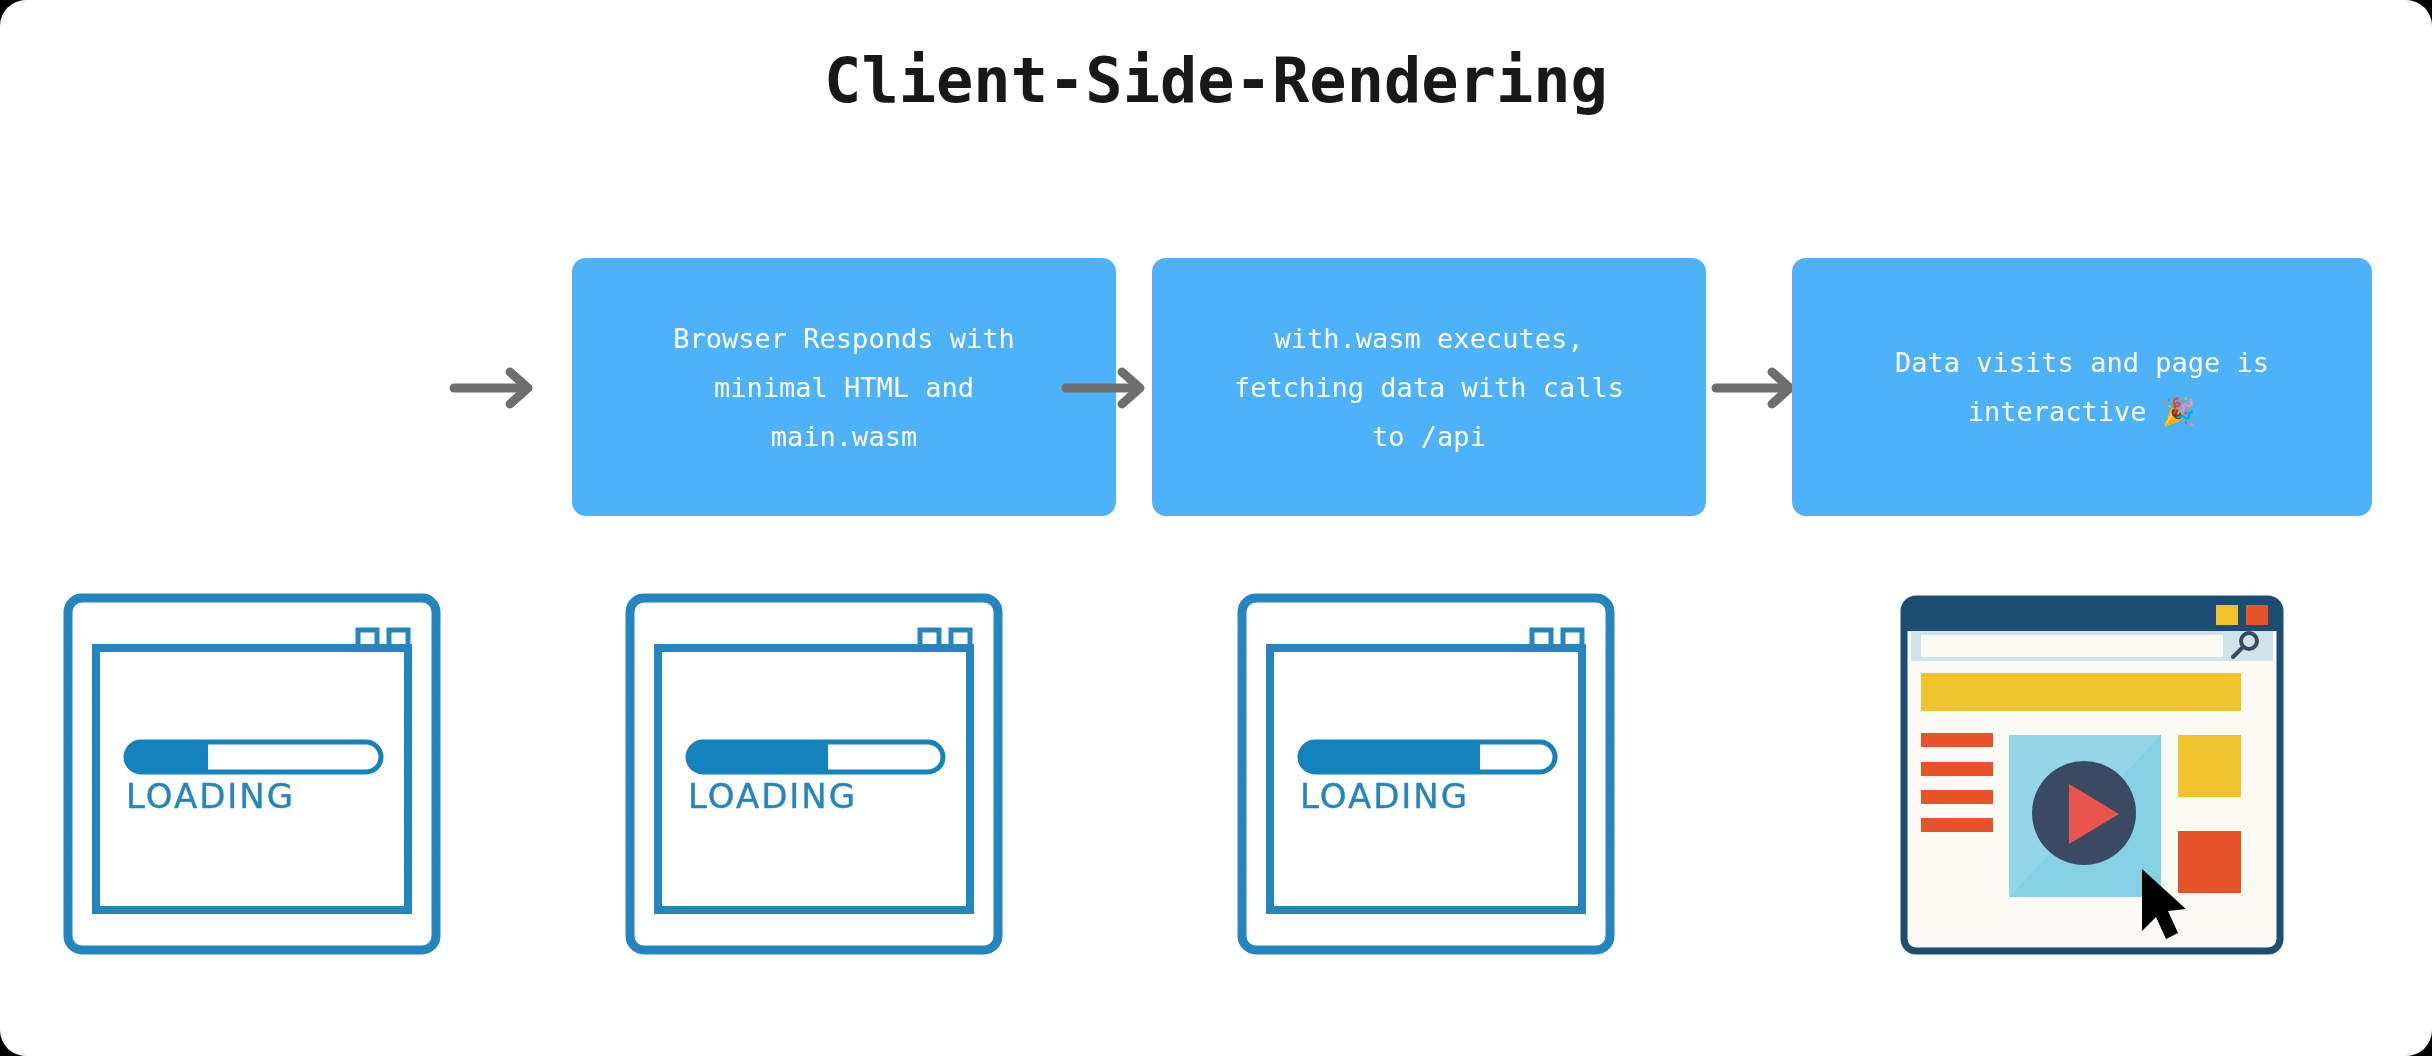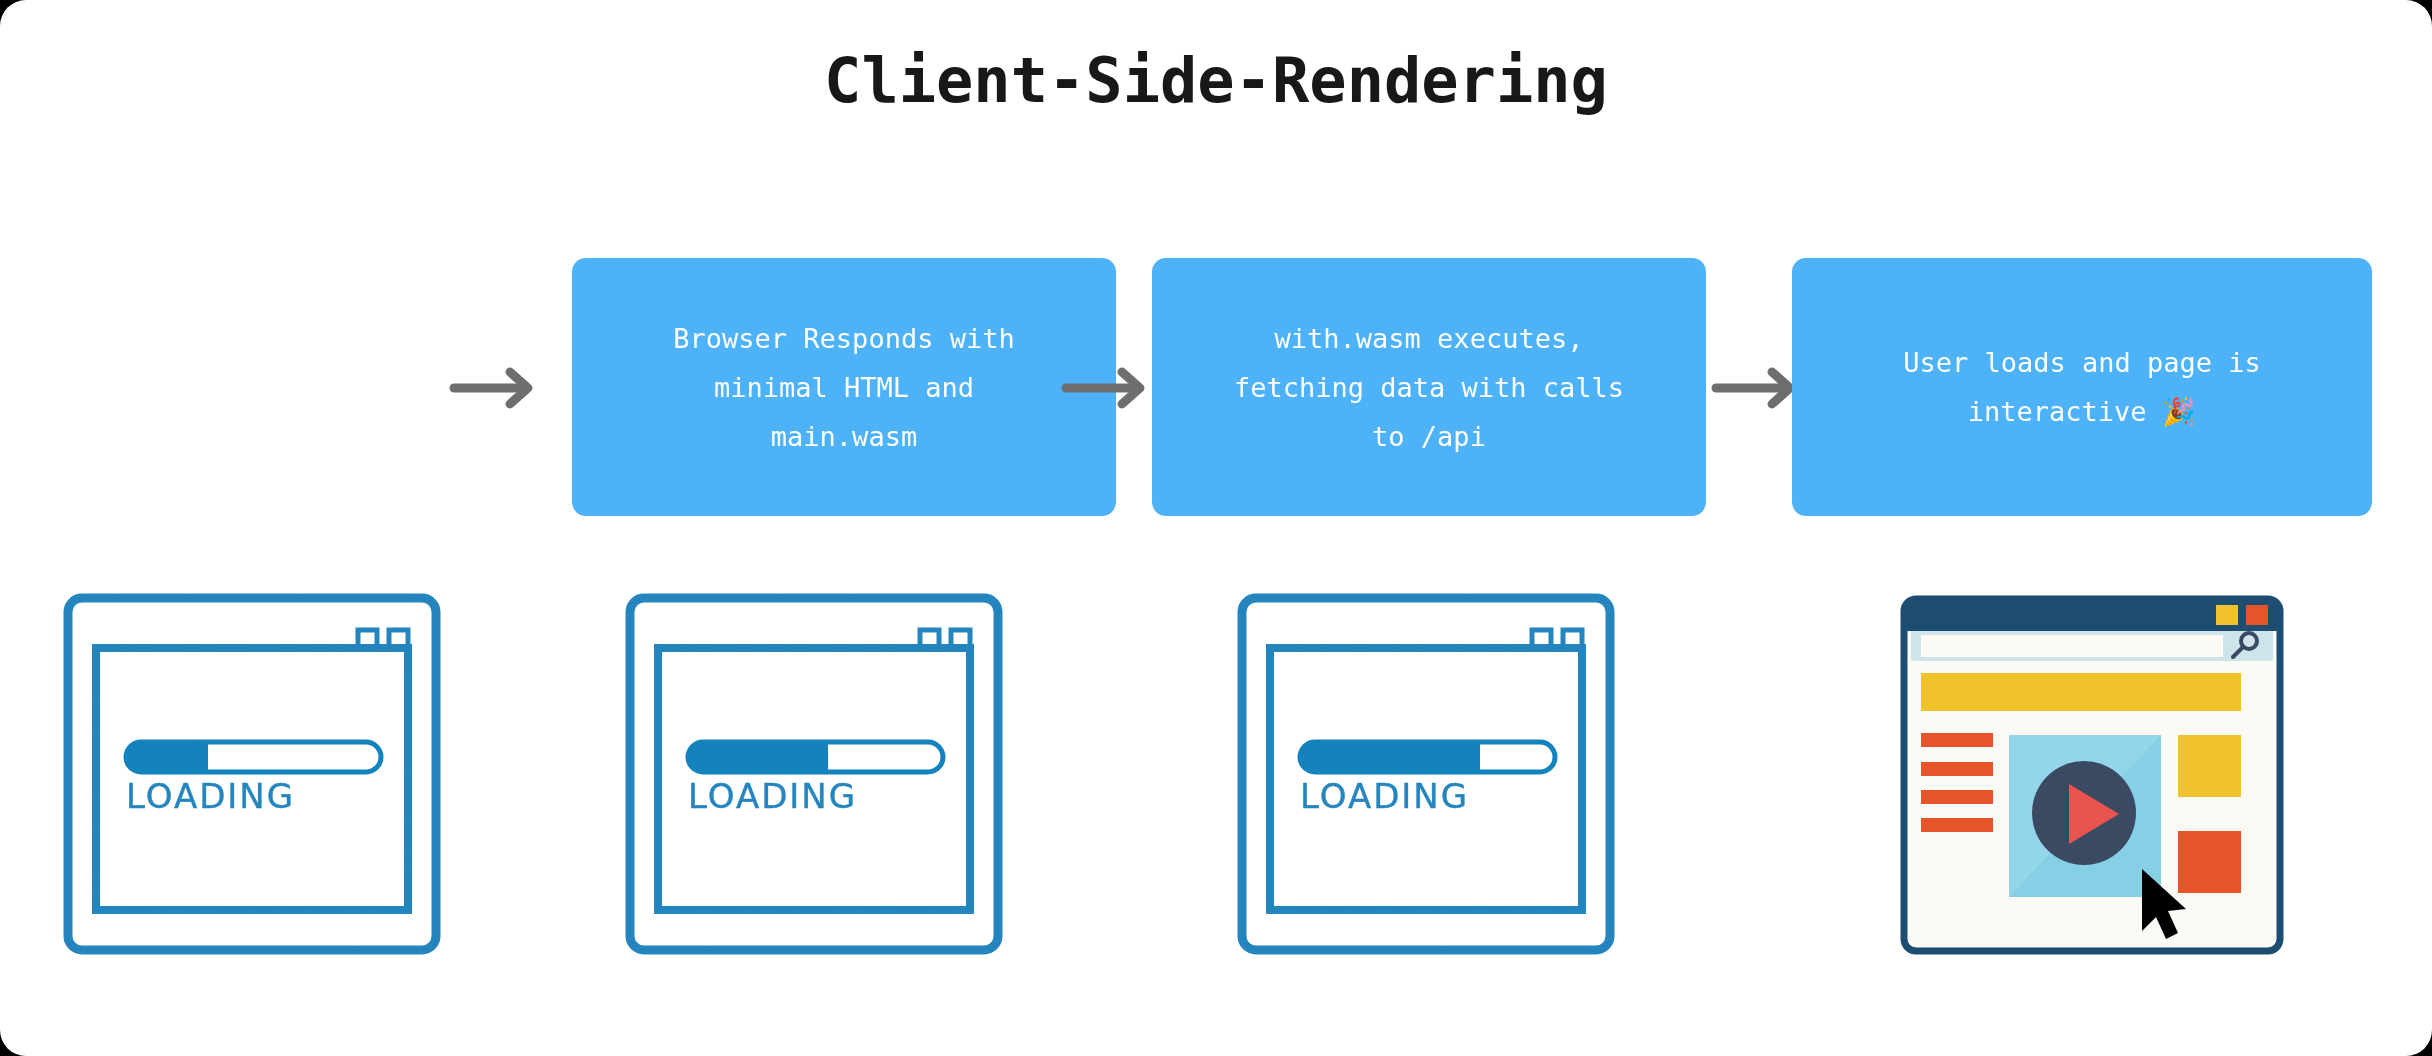--- a/index.html
+++ b/index.html
@@ -150,21 +150,21 @@
     </div>
 
     <div class="flow-arrow" id="flow-arrow-3">
       <svg width="92" height="40" viewBox="0 0 92 40">
         <path d="M2 20 H70" stroke="#6e6e6e" stroke-width="9" stroke-linecap="round" fill="none"></path>
         <path d="M58 4 L76 20 L58 36" stroke="#6e6e6e" stroke-width="9" stroke-linecap="round" stroke-linejoin="round" fill="none"></path>
       </svg>
     </div>
 
     <div class="flow-box" id="flow-box-4">
-      <div class="flow-box-label">User loads and page is
+      <div class="flow-box-label">Data visits and page is
 interactive 🎉</div>
     </div>
 
   </div>
 
   <div id="illustration-row">
 
     <div class="sketch-frame" id="sketch-frame-1">
       <svg width="390" height="376" viewBox="0 0 390 376">
         <g>

